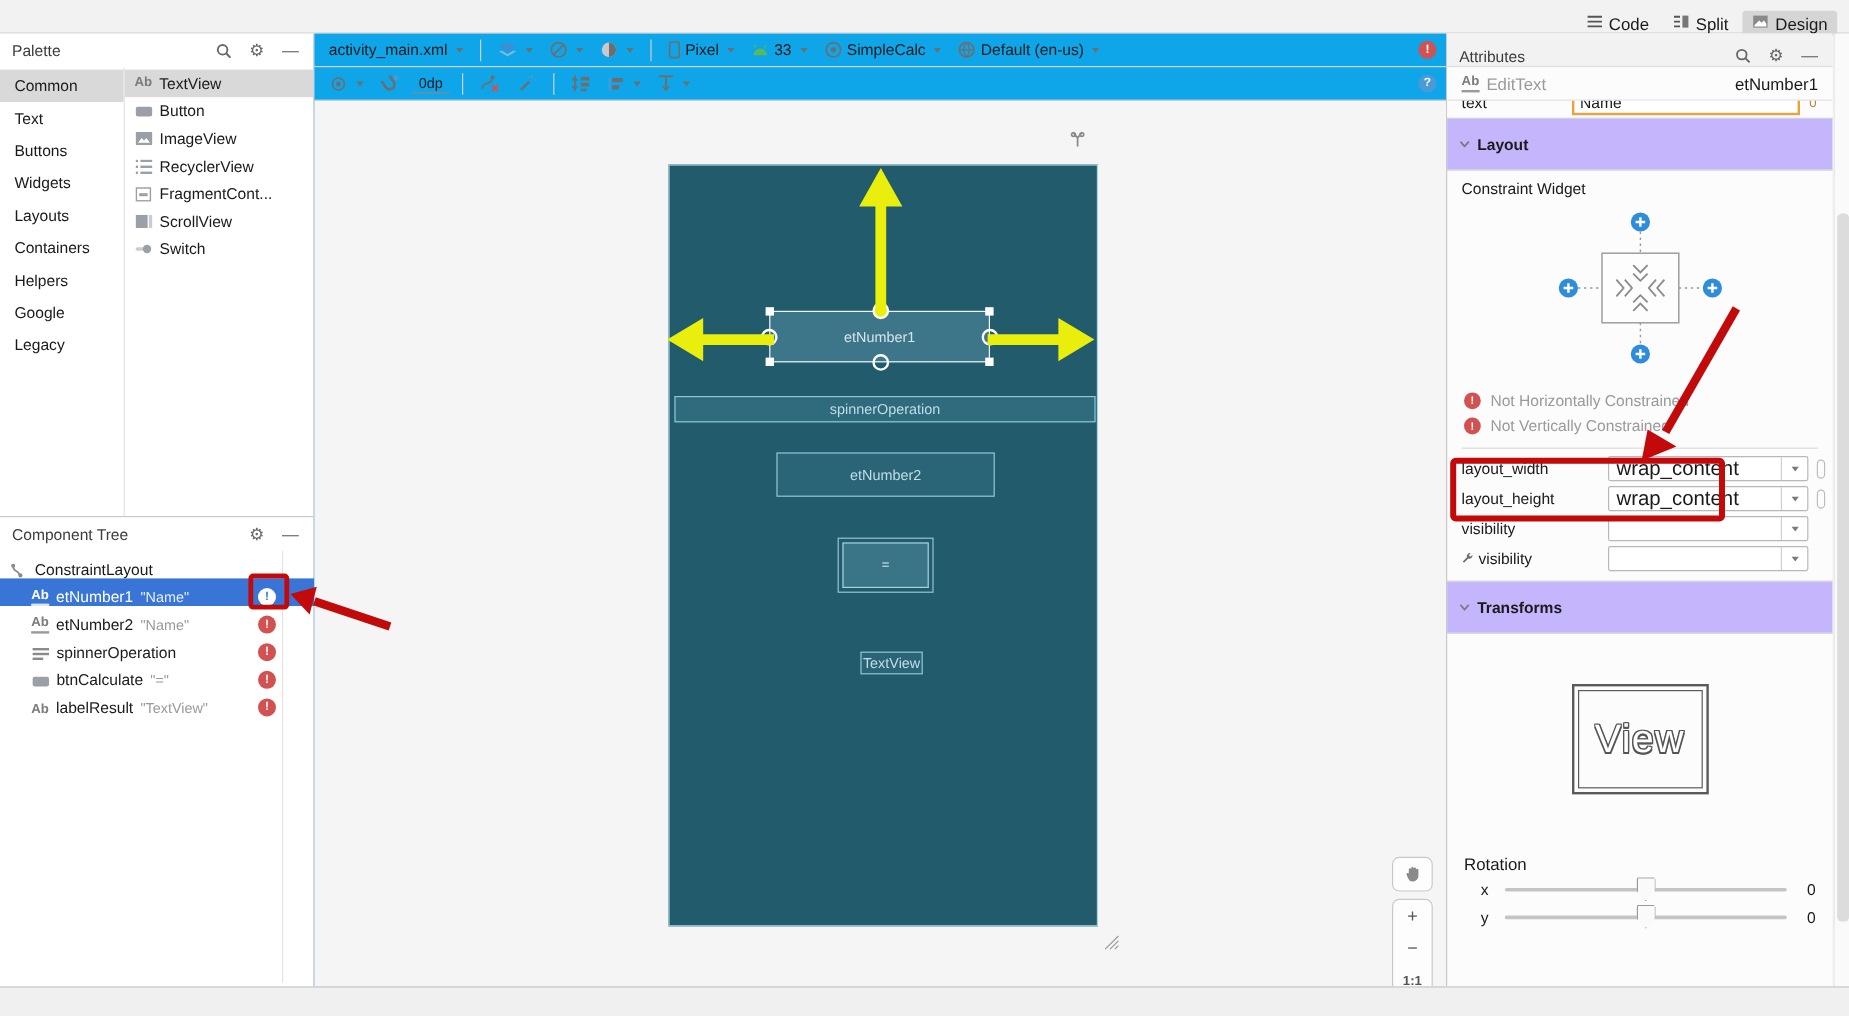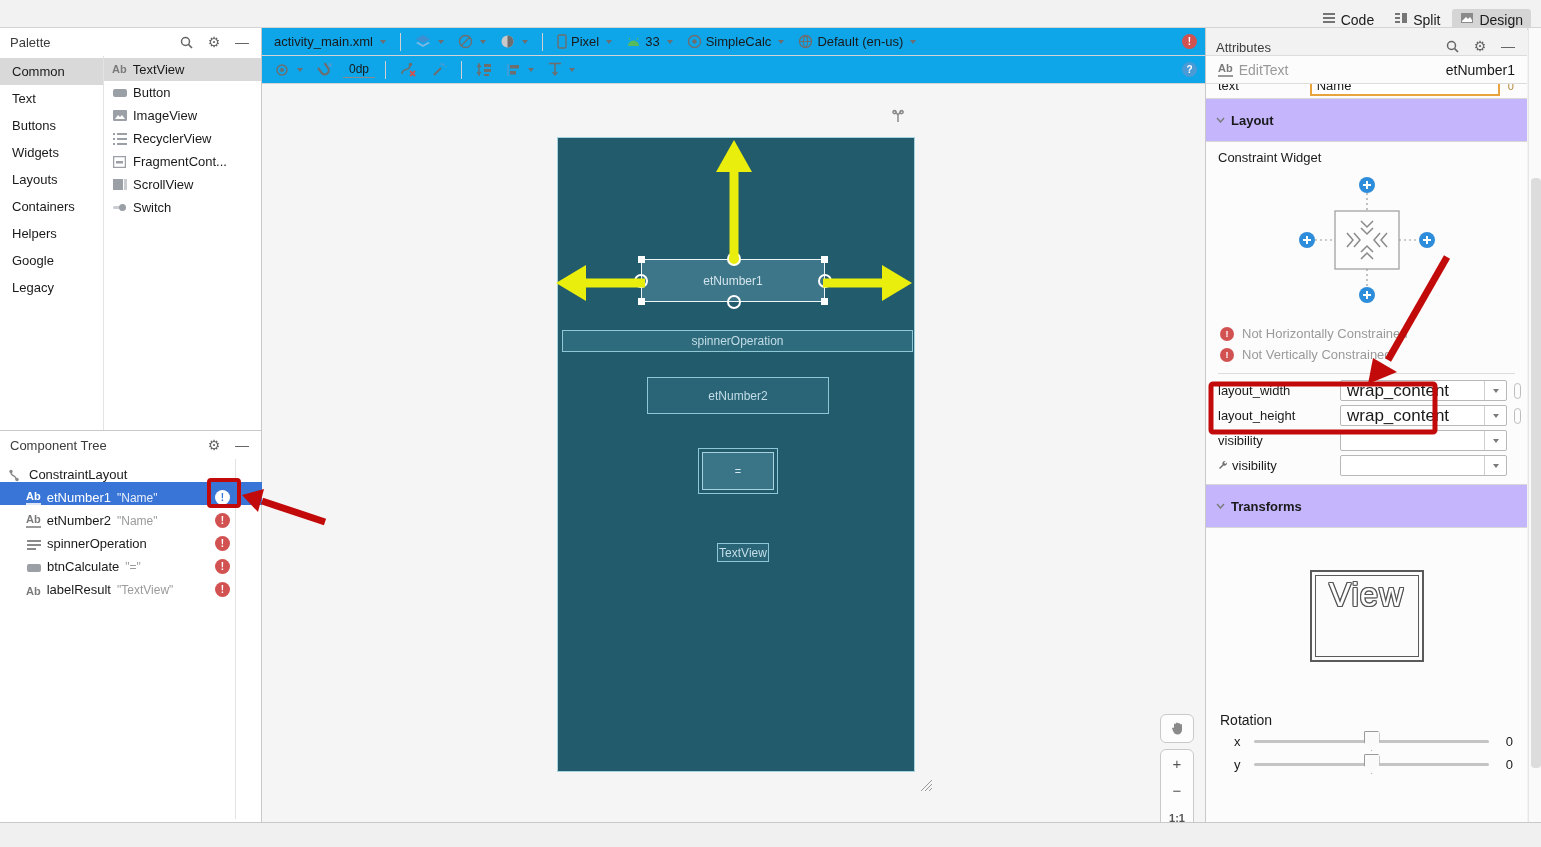--- a/index.html
+++ b/index.html
@@ -98,21 +98,21 @@
   .attr-row { height:25px; display:flex; align-items:center; padding:0 6px 0 12px; gap:4px; }
   .attr-row .alab { width:118px; color:#1a1a1a; display:flex; align-items:center; gap:4px; }
   .combo { flex:1; height:21px; background:#fff; border:1px solid #b8b8b8; border-radius:2px; display:flex; align-items:center; }
   .combo .cval { flex:1; padding:0 6px; color:#1a1a1a; font-size:17px; white-space:nowrap; overflow:hidden; }
   .combo .cbtn { width:22px; height:100%; border-left:1px solid #cfcfcf; display:flex; align-items:center; justify-content:center; }
   .combo .cbtn .dd-arrow { border-top-color:#7a7a7a; margin-left:0; }
   .pill { width:7px; height:16px; border:1px solid #bdbdbd; border-radius:4px; margin-left:3px; flex:none; }
   .pill.ghost { border-color:transparent; }
   .view-preview-wrap { display:flex; justify-content:center; padding:42px 0 0 0; }
   .view-preview { width:114px; height:92px; border:2px solid #5a5a5a; padding:3px; }
-  .view-preview .inner { width:100%; height:100%; border:1px solid #5a5a5a; display:flex; align-items:flex-start; justify-content:center; }
+  .view-preview .inner { width:100%; height:100%; border:1px solid #5a5a5a; display:flex; align-items:center; justify-content:center; }
   .outline-text { font-size:33px; color:#fff; text-shadow:-1px 0 #555,1px 0 #555,0 -1px #555,0 1px #555,-1px -1px #555,1px 1px #555,-1px 1px #555,1px -1px #555; letter-spacing:1px; }
   .rot-label { padding:50px 0 0 14px; color:#1a1a1a; font-size:14px; }
   .slider-row { display:flex; align-items:center; padding:6px 14px 2px 28px; gap:10px; }
   .slider-row .slab { width:10px; color:#1a1a1a; }
   .track { flex:1; height:3px; background:#c4c4c4; border-radius:2px; position:relative; }
   .thumb { position:absolute; left:50%; top:-9px; margin-left:-8px; width:16px; height:20px; background:#fafafa; border:1px solid #9a9a9a; clip-path:polygon(8% 0,92% 0,100% 10%,100% 55%,50% 100%,0 55%,0 10%); }
   .sval { width:14px; text-align:right; color:#1a1a1a; }
 
   .rp-scroll { position:absolute; left:322px; top:0; width:14px; height:794px; background:#fafafa; border-left:1px solid #e6e6e6; }
   .rp-thumb { position:absolute; left:2px; top:150px; width:10px; height:590px; background:#dcdcdc; border-radius:4px; }

